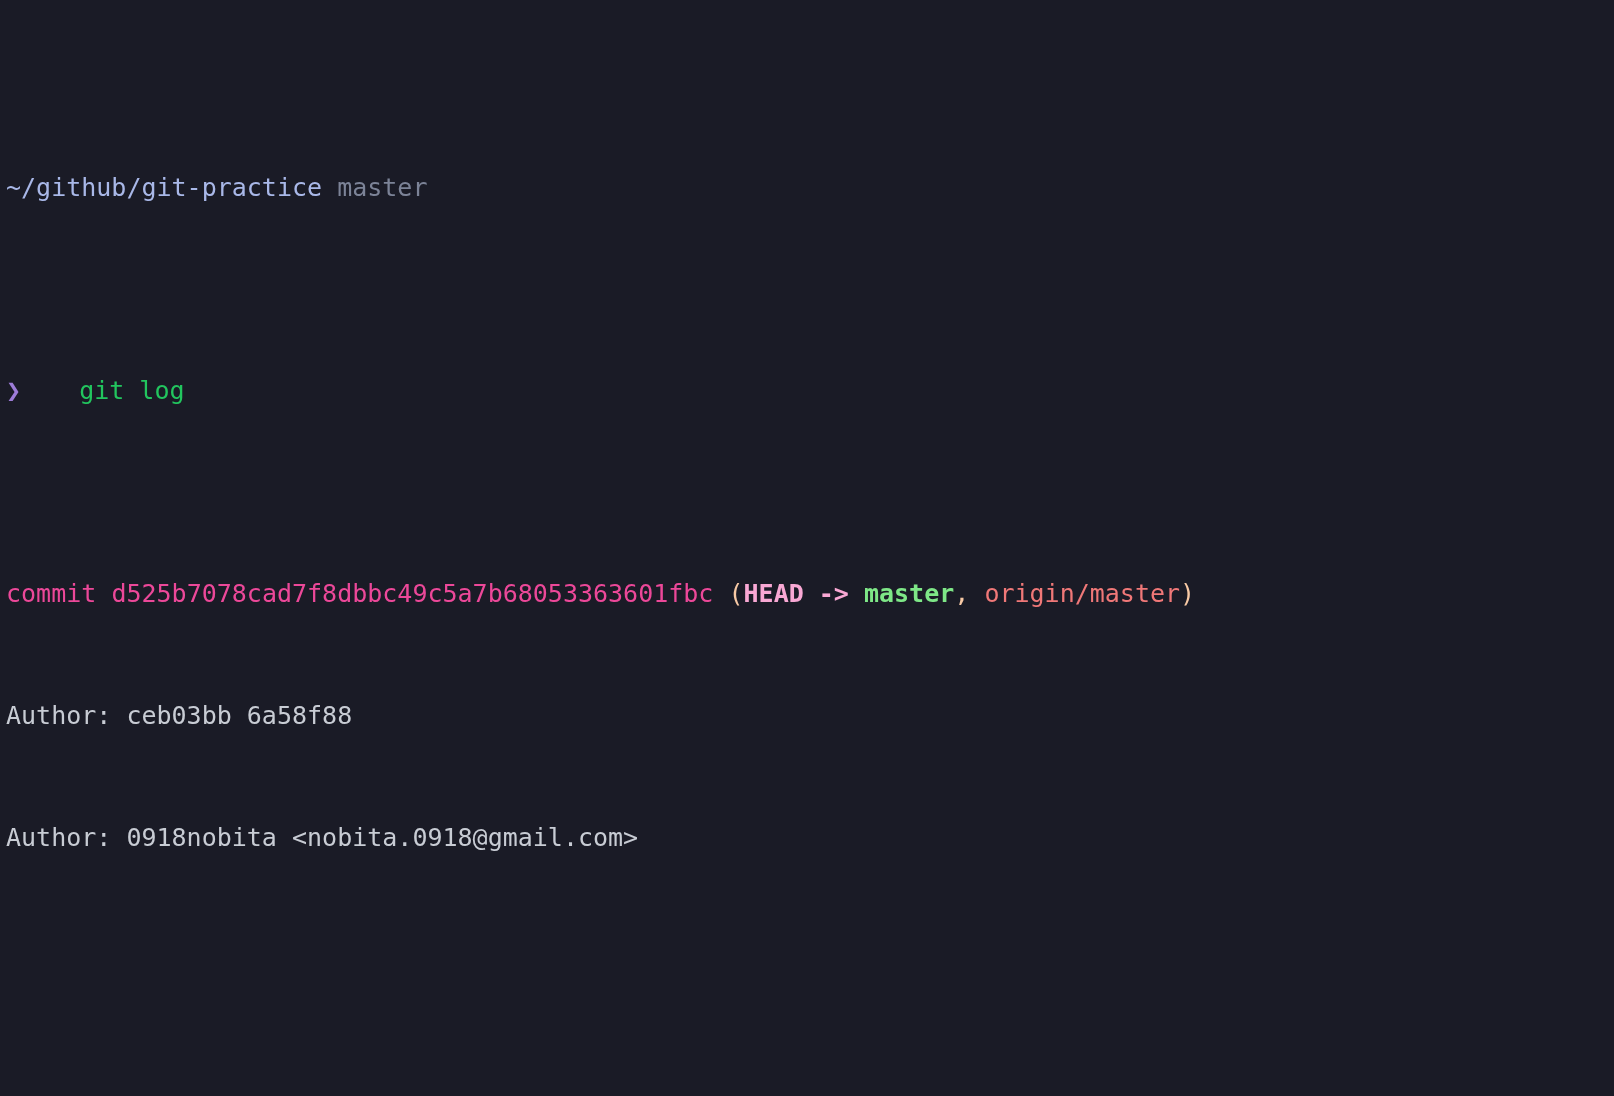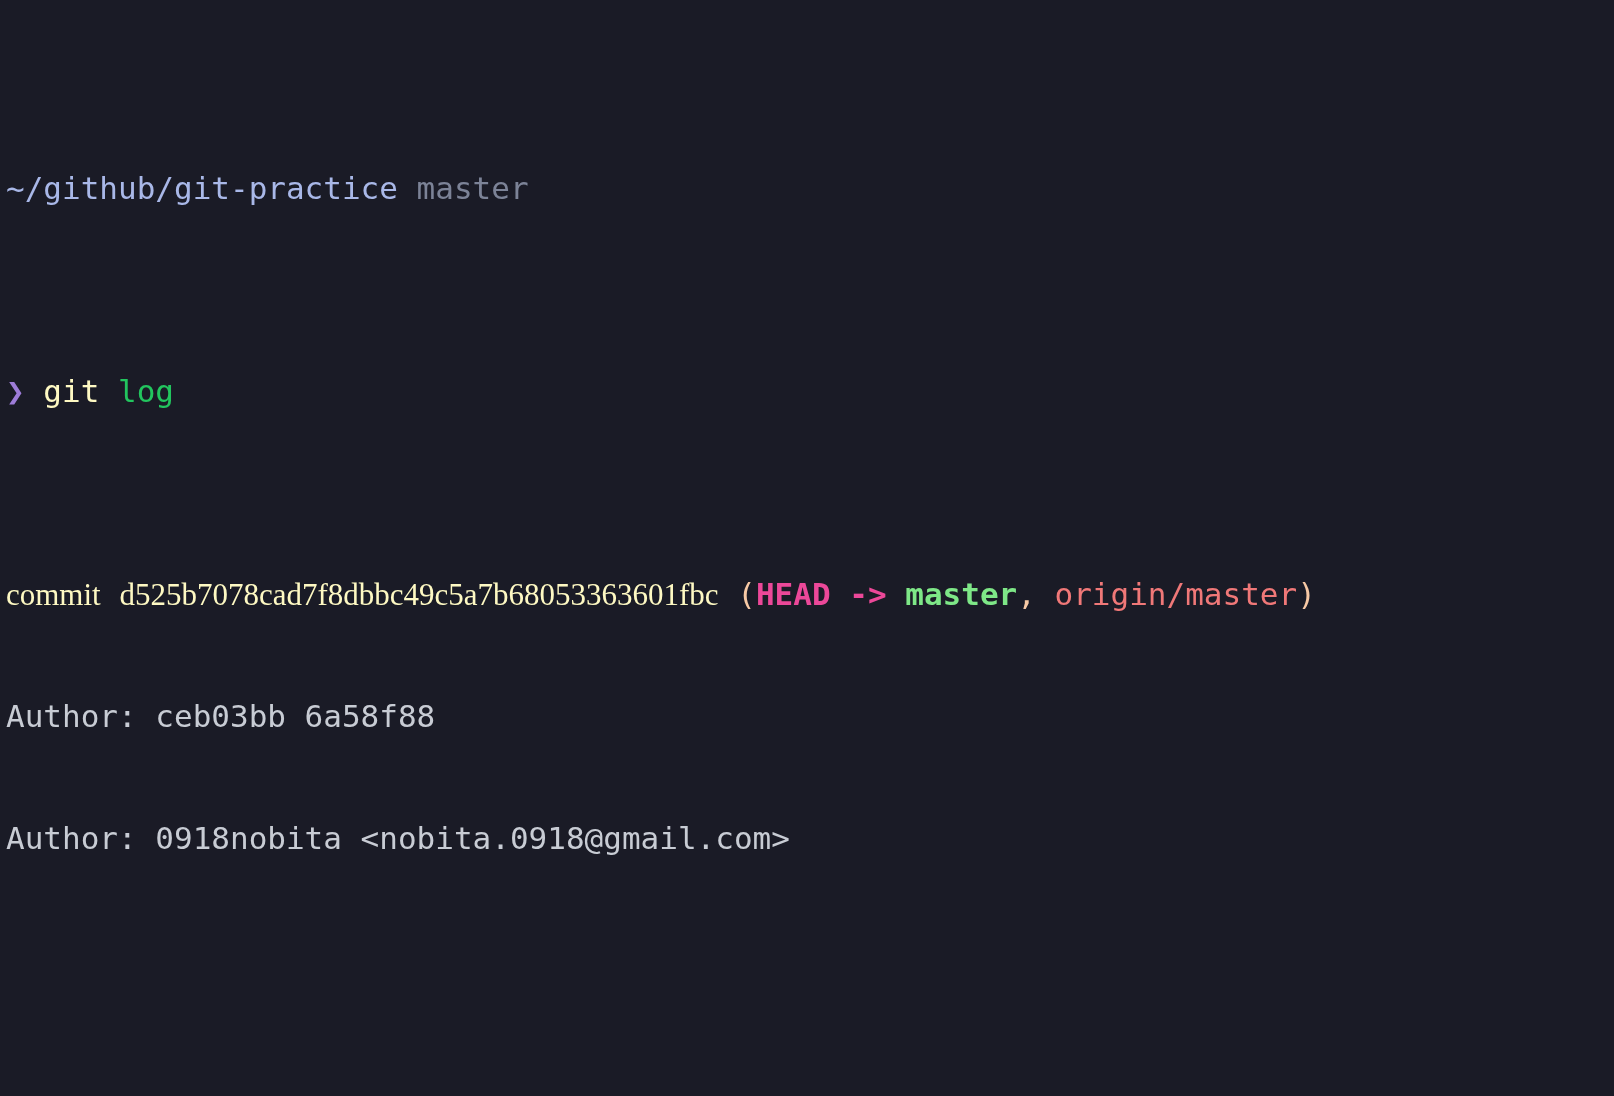--- a/index.html
+++ b/index.html
@@ -7,44 +7,44 @@
     padding: 0;
     background: #16161e;
   }
   #terminal {
     width: 1614px;
     height: 1096px;
     background: #1a1b26;
     box-sizing: border-box;
     padding: 6px 0 0 6px;
     font-family: "DejaVu Sans Mono", monospace;
-    font-size: 31px;
+    font-size: 25px;
     line-height: 40.6px;
     color: #c8ccd4;
     overflow: hidden;
     white-space: pre;
     letter-spacing: 0px;
   }
   .line {
     height: 40.6px;
     white-space: pre;
   }
   .blank { height: 40.6px; }
 
   
   .path      { color: #a9b8e8; }
   .branch    { color: #7c8397; }
   .arrow     { color: #9d7cd8; }
-  .cmd       { color: #fef9c3; }
+  .cmd       { color: #22c55e; margin-left: 43px; }
   .cmdarg    { color: #22c55e; }
 
   
-  .hash      { color: #fef9c3; font-family: Liberation Serif, serif; }
+  .hash      { color: #ec4899; }
   .paren     { color: #f7c9a5; }
-  .head      { color: #ec4899; font-weight: bold; }
+  .head      { color: #f9a8d4; font-weight: bold; }
   .refgreen  { color: #7ee787; font-weight: bold; }
   .refred    { color: #f07878; font-weight: normal; }
   .plain     { color: #c8ccd4; }
 </style>
 </head>
 <body>
 
 <div id="terminal">
 
   

